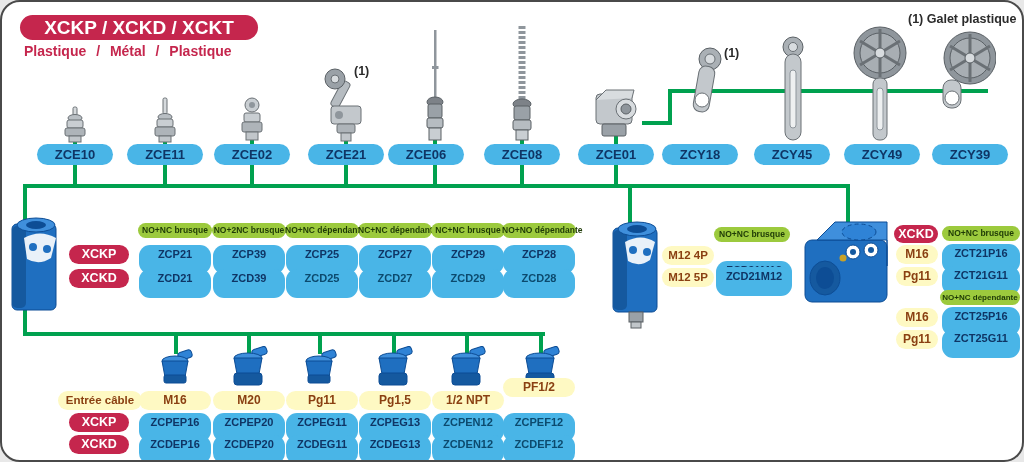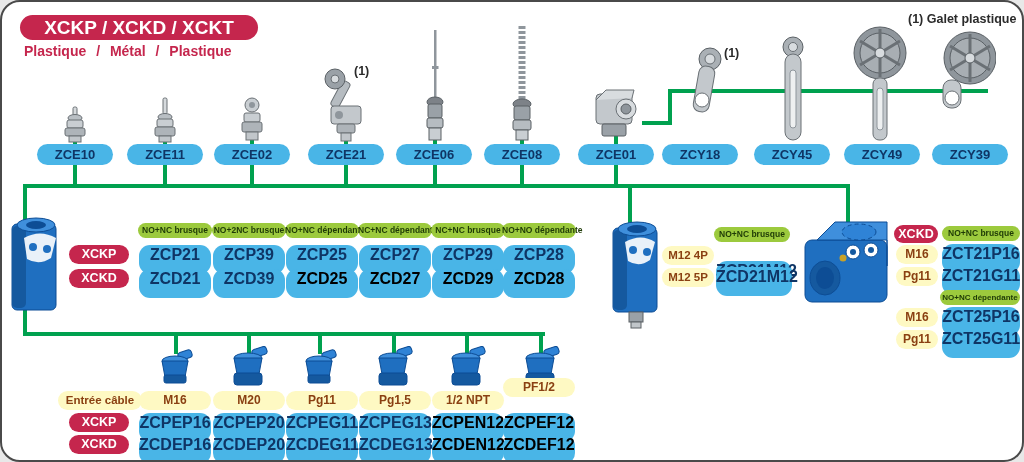--- a/index.html
+++ b/index.html
@@ -8,25 +8,25 @@
          font-family:"Liberation Sans",sans-serif;}
   .line{position:absolute;background:#00a14f;z-index:1;}
   .img{position:absolute;z-index:2;}
   .pill{position:absolute;border-radius:11px;text-align:center;font-weight:bold;
         box-sizing:border-box;white-space:nowrap;z-index:3;}
   .p-blue{background:#49b5e7;color:#0f3565;}
   .p-red{background:#c5264d;color:#ffffff;}
   .p-green{background:#9cca3d;color:#1e3a06;}
   .p-orange{background:#fef9c3;color:#8a4012;}
   .top-pill{width:76px;height:21px;line-height:21px;font-size:13px;}
-  .ref{width:72px;height:29px;line-height:19px;font-size:16px;}
+  .ref{width:72px;height:29px;line-height:19px;font-size:11px;}
   .func{width:74px;height:15px;line-height:15px;font-size:8.5px;border-radius:8px;}
   .rowhdr{width:60px;height:19px;line-height:19px;font-size:12.5px;}
   .size{width:72px;height:19px;line-height:19px;font-size:12px;}
-  .dim{color:#000000;}
+  .dim{color:#0c4a6e;}
   .note{position:absolute;color:#2b2b2b;font-size:12.5px;font-weight:bold;z-index:3;}
   #title-pill{position:absolute;left:18px;top:13px;width:238px;height:25px;line-height:25px;
         border-radius:13px;background:#c5264d;color:#fff;font-size:19px;font-weight:bold;
         text-align:center;z-index:3;}
   #subtitle{position:absolute;left:22px;top:41px;color:#c5264d;font-size:14px;font-weight:bold;
         word-spacing:6px;z-index:3;}
 </style>
 </head>
 <body>
 
@@ -213,21 +213,21 @@
   </svg>
 
   <div class="note" style="left:352px;top:62px">(1)</div>
   <div class="note" style="left:722px;top:44px">(1)</div>
   <div class="note" style="left:906px;top:10px">(1) Galet plastique</div>
 
   <div class="pill p-blue top-pill" style="left:35px;top:142px">ZCE10</div>
   <div class="pill p-blue top-pill" style="left:125px;top:142px">ZCE11</div>
   <div class="pill p-blue top-pill" style="left:212px;top:142px">ZCE02</div>
   <div class="pill p-blue top-pill" style="left:306px;top:142px">ZCE21</div>
-  <div class="pill p-blue top-pill" style="left:394px;top:142px">ZCE06</div>
+  <div class="pill p-blue top-pill" style="left:386px;top:142px">ZCE06</div>
   <div class="pill p-blue top-pill" style="left:482px;top:142px">ZCE08</div>
   <div class="pill p-blue top-pill" style="left:576px;top:142px">ZCE01</div>
   <div class="pill p-blue top-pill" style="left:660px;top:142px">ZCY18</div>
   <div class="pill p-blue top-pill" style="left:752px;top:142px">ZCY45</div>
   <div class="pill p-blue top-pill" style="left:842px;top:142px">ZCY49</div>
   <div class="pill p-blue top-pill" style="left:930px;top:142px">ZCY39</div>
 
   <div class="pill p-green func" style="left:136px;top:221px">NO+NC brusque</div>
   <div class="pill p-green func" style="left:210px;top:221px">NO+2NC brusque</div>
   <div class="pill p-green func" style="left:283px;top:221px">NO+NC dépendante</div>

